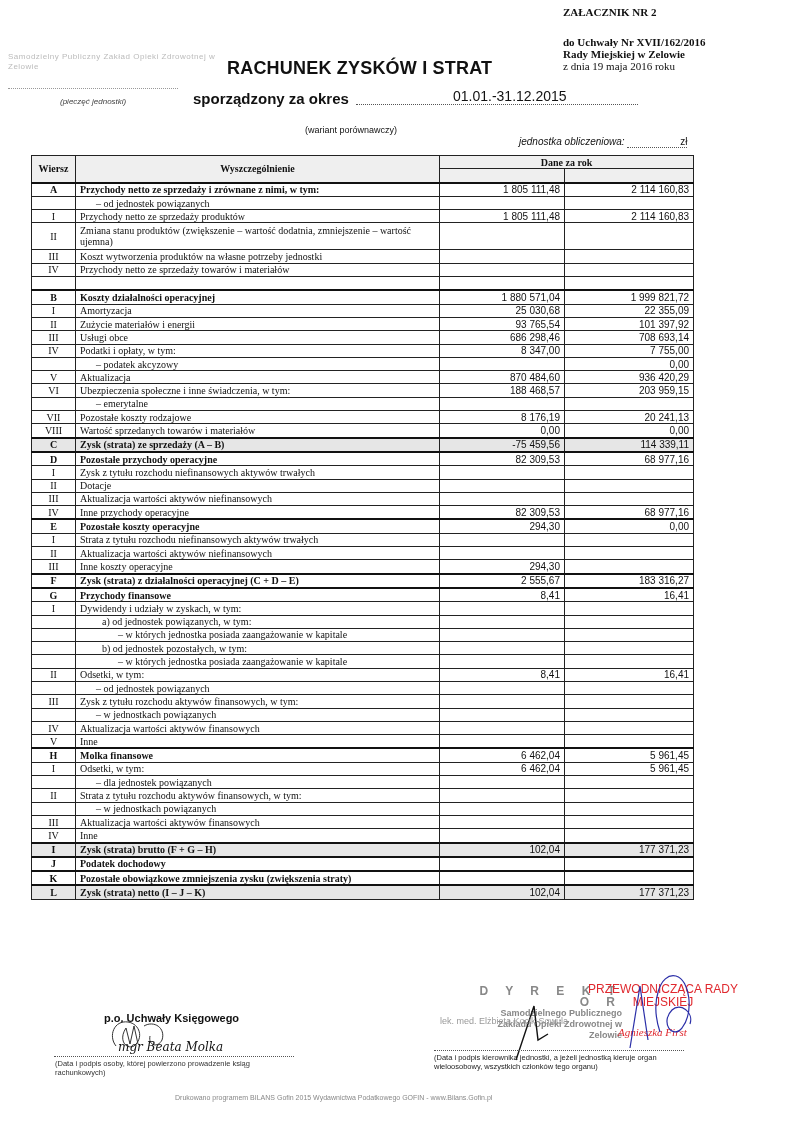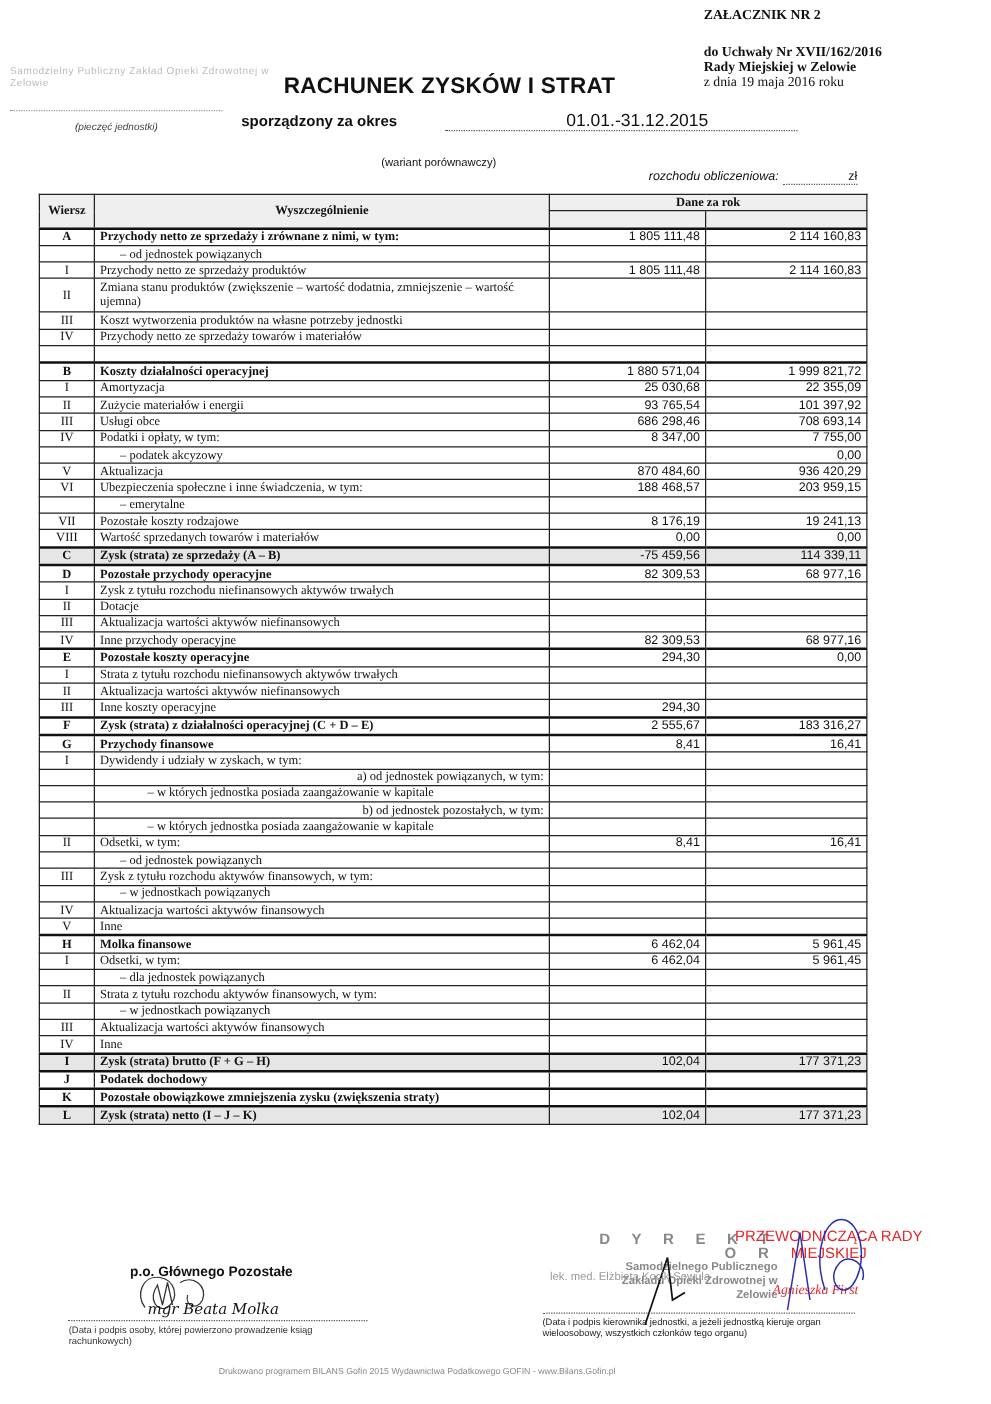--- a/index.html
+++ b/index.html
@@ -7,21 +7,21 @@
 
   .annex { position: absolute; left: 563px; top: 6px; font-weight: bold; font-size: 11px; font-family: "Liberation Serif", serif; }
   .resolution { position: absolute; left: 563px; top: 36px; font-size: 11px; line-height: 12px; font-family: "Liberation Serif", serif; }
   .resolution .b { font-weight: bold; }
 
   .stamp-faint { position: absolute; left: 8px; top: 52px; width: 210px; color: #bbb; font-size: 8px; line-height: 10px; font-family: "Liberation Sans", sans-serif; letter-spacing: 0.5px; }
   .stamp-dots { position: absolute; left: 8px; top: 88px; width: 170px; border-bottom: 1px dotted #999; }
   .stamp-label { position: absolute; left: 60px; top: 97px; font-size: 8px; font-family: "Liberation Sans", sans-serif; color: #444; font-style: italic; }
 
   .title { position: absolute; left: 227px; top: 58px; font-size: 18px; font-weight: bold; font-family: "Liberation Sans", sans-serif; letter-spacing: 0.2px; }
-  .period-label { position: absolute; left: 193px; top: 90px; font-size: 12px; font-weight: bold; font-family: "Liberation Sans", sans-serif; }
+  .period-label { position: absolute; left: 193px; top: 90px; font-size: 15px; font-weight: bold; font-family: "Liberation Sans", sans-serif; }
   .period-dots { position: absolute; left: 356px; top: 104px; width: 282px; border-bottom: 1px dotted #555; }
   .period-value { position: absolute; left: 440px; top: 88px; font-size: 14px; font-family: "Liberation Sans", sans-serif; margin-left: 13px; }
 
   .variant { position: absolute; left: 305px; top: 125px; font-size: 9px; font-family: "Liberation Sans", sans-serif; }
   .unit { position: absolute; left: 519px; top: 136px; font-size: 10px; font-style: italic; font-family: "Liberation Sans", sans-serif; }
   .unit .val { font-style: normal; display: inline-block; min-width: 60px; border-bottom: 1px dotted #555; text-align: right; }
 
   table.rzis { position: absolute; left: 31px; top: 155px; width: 662px; border-collapse: collapse; table-layout: fixed; font-size: 10px; }
   table.rzis td, table.rzis th { border: 1px solid #222; padding: 0 4px; height: 12.3px; line-height: 11px; overflow: hidden; white-space: nowrap; }
   table.rzis th { font-weight: bold; font-size: 10px; background: #efefef; }
@@ -30,21 +30,21 @@
   .col-v { width: 125px; }
   .col-v2 { width: 129px; }
   td.w { text-align: center; font-family: "Liberation Serif", serif; }
   td.d { font-family: "Liberation Serif", serif; }
   td.v { text-align: right; font-family: "Liberation Sans", sans-serif; font-size: 10px; }
   tr.bold td.d, tr.bold td.w { font-weight: bold; }
   tr.thick td { border-top: 2px solid #111; }
   tr.shaded td { background: #e6e6e6; }
   .ind1 { padding-left: 20px !important; }
   .ind2 { padding-left: 42px !important; }
-  .ind3 { padding-left: 26px !important; text-align: right; }
+  .ind3 { padding-left: 26px !important; }
   .wrap { white-space: normal !important; }
 
   .sig-left-title { position: absolute; left: 104px; top: 1012px; font-size: 11px; font-family: "Liberation Sans", sans-serif; font-weight: bold; }
   .sig-left-name { position: absolute; left: 118px; top: 1040px; font-size: 12px; font-style: italic; font-family: "DejaVu Serif", serif; }
   .sig-left-dots { position: absolute; left: 54px; top: 1056px; width: 240px; border-bottom: 1px dotted #555; }
   .sig-left-caption { position: absolute; left: 55px; top: 1059px; width: 210px; font-size: 7.5px; line-height: 9px; font-family: "Liberation Sans", sans-serif; color: #333; }
   .scribble { position: absolute; }
 
   .stamp-dyr { position: absolute; left: 462px; top: 986px; width: 160px; text-align: right; color: #888; font-size: 9px; line-height: 11px; font-family: "Liberation Sans", sans-serif; font-weight: bold; }
   .stamp-dyr .big { font-size: 12px; letter-spacing: 7px; }
@@ -71,21 +71,21 @@
 <div class="stamp-dots"></div>
 <div class="stamp-label">(pieczęć jednostki)</div>
 
 <div class="title">RACHUNEK ZYSKÓW I STRAT</div>
 <div class="period-label">sporządzony za okres</div>
 <div class="period-dots"></div>
 <div class="period-value">01.01.-31.12.2015</div>
 
 <div class="variant">(wariant porównawczy)</div>
 <div class="unit">
-  <span>rozchodu obliczeniowa:</span>
+  <span>jednostka obliczeniowa:</span>
   <span class="val">zł</span>
 </div>
 
 <table class="rzis">
   <colgroup>
     <col class="col-w">
       <col class="col-d">
       <col class="col-v">
       <col class="col-v2">
   </colgroup>
@@ -194,21 +194,21 @@
       <tr>
         <td class="w"></td>
         <td class="d ind1">– emerytalne</td>
         <td class="v"></td>
         <td class="v"></td>
       </tr>
       <tr>
         <td class="w">VII</td>
         <td class="d">Pozostałe koszty rodzajowe</td>
         <td class="v">8 176,19</td>
-        <td class="v">19 241,13</td>
+        <td class="v">20 241,13</td>
       </tr>
       <tr>
         <td class="w">VIII</td>
         <td class="d">Wartość sprzedanych towarów i materiałów</td>
         <td class="v">0,00</td>
         <td class="v">0,00</td>
       </tr>
       <tr class="bold thick shaded">
         <td class="w">C</td>
         <td class="d">Zysk (strata) ze sprzedaży (A – B)</td>
@@ -409,21 +409,21 @@
       </tr>
       <tr class="bold thick shaded">
         <td class="w">L</td>
         <td class="d">Zysk (strata) netto (I – J – K)</td>
         <td class="v">102,04</td>
         <td class="v">177 371,23</td>
       </tr>
     </tbody>
 </table>
 
-<div class="sig-left-title">p.o. Głównego Pozostałe</div>
+<div class="sig-left-title">p.o. Uchwały Księgowego</div>
 <svg class="scribble" style="left:104px;top:1016px;" width="70" height="36">
   <path d="M12 30 C4 20,10 4,24 6 C36 8,40 22,30 30 C22 34,14 24,22 12 L26 28 L30 10 L34 28 M40 10 C50 4,62 12,58 24 C54 32,44 30,46 20" stroke="#333" fill="none" stroke-width="1"></path>
 </svg>
 <div class="sig-left-name">mgr Beata Molka</div>
 <div class="sig-left-dots"></div>
 <div class="sig-left-caption">(Data i podpis osoby, której powierzono prowadzenie ksiąg rachunkowych)</div>
 
 <div class="stamp-dyr">
   <div class="big">D Y R E K T O R</div>
   <div>Samodzielnego Publicznego</div>

